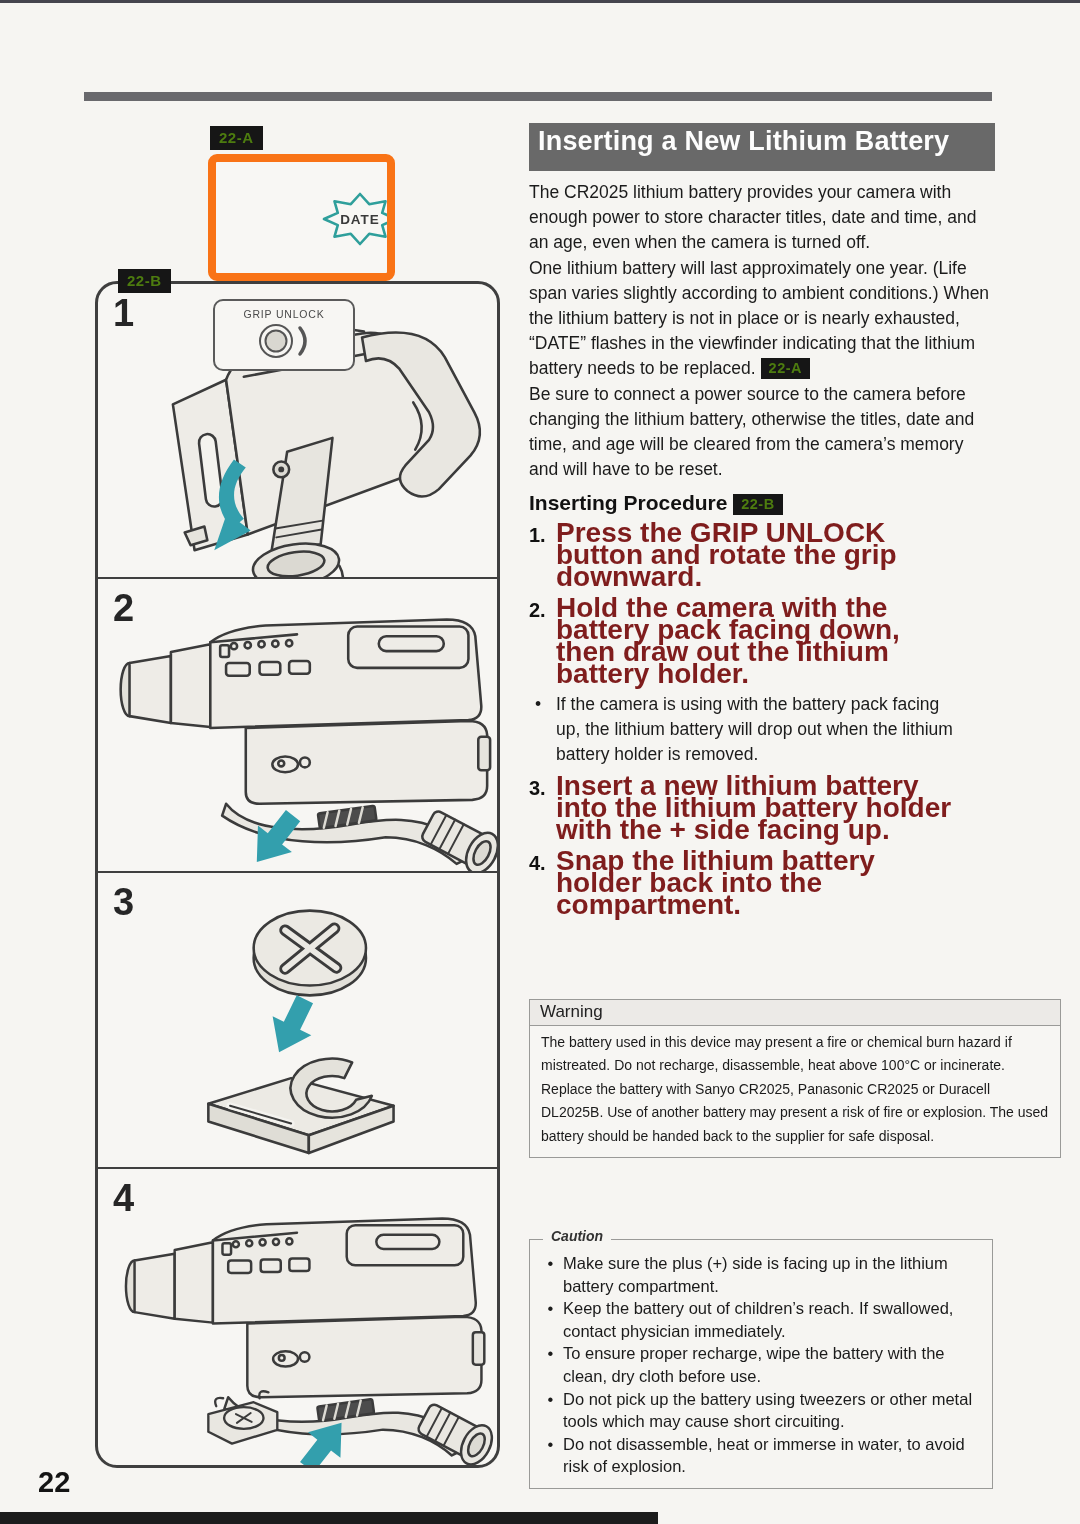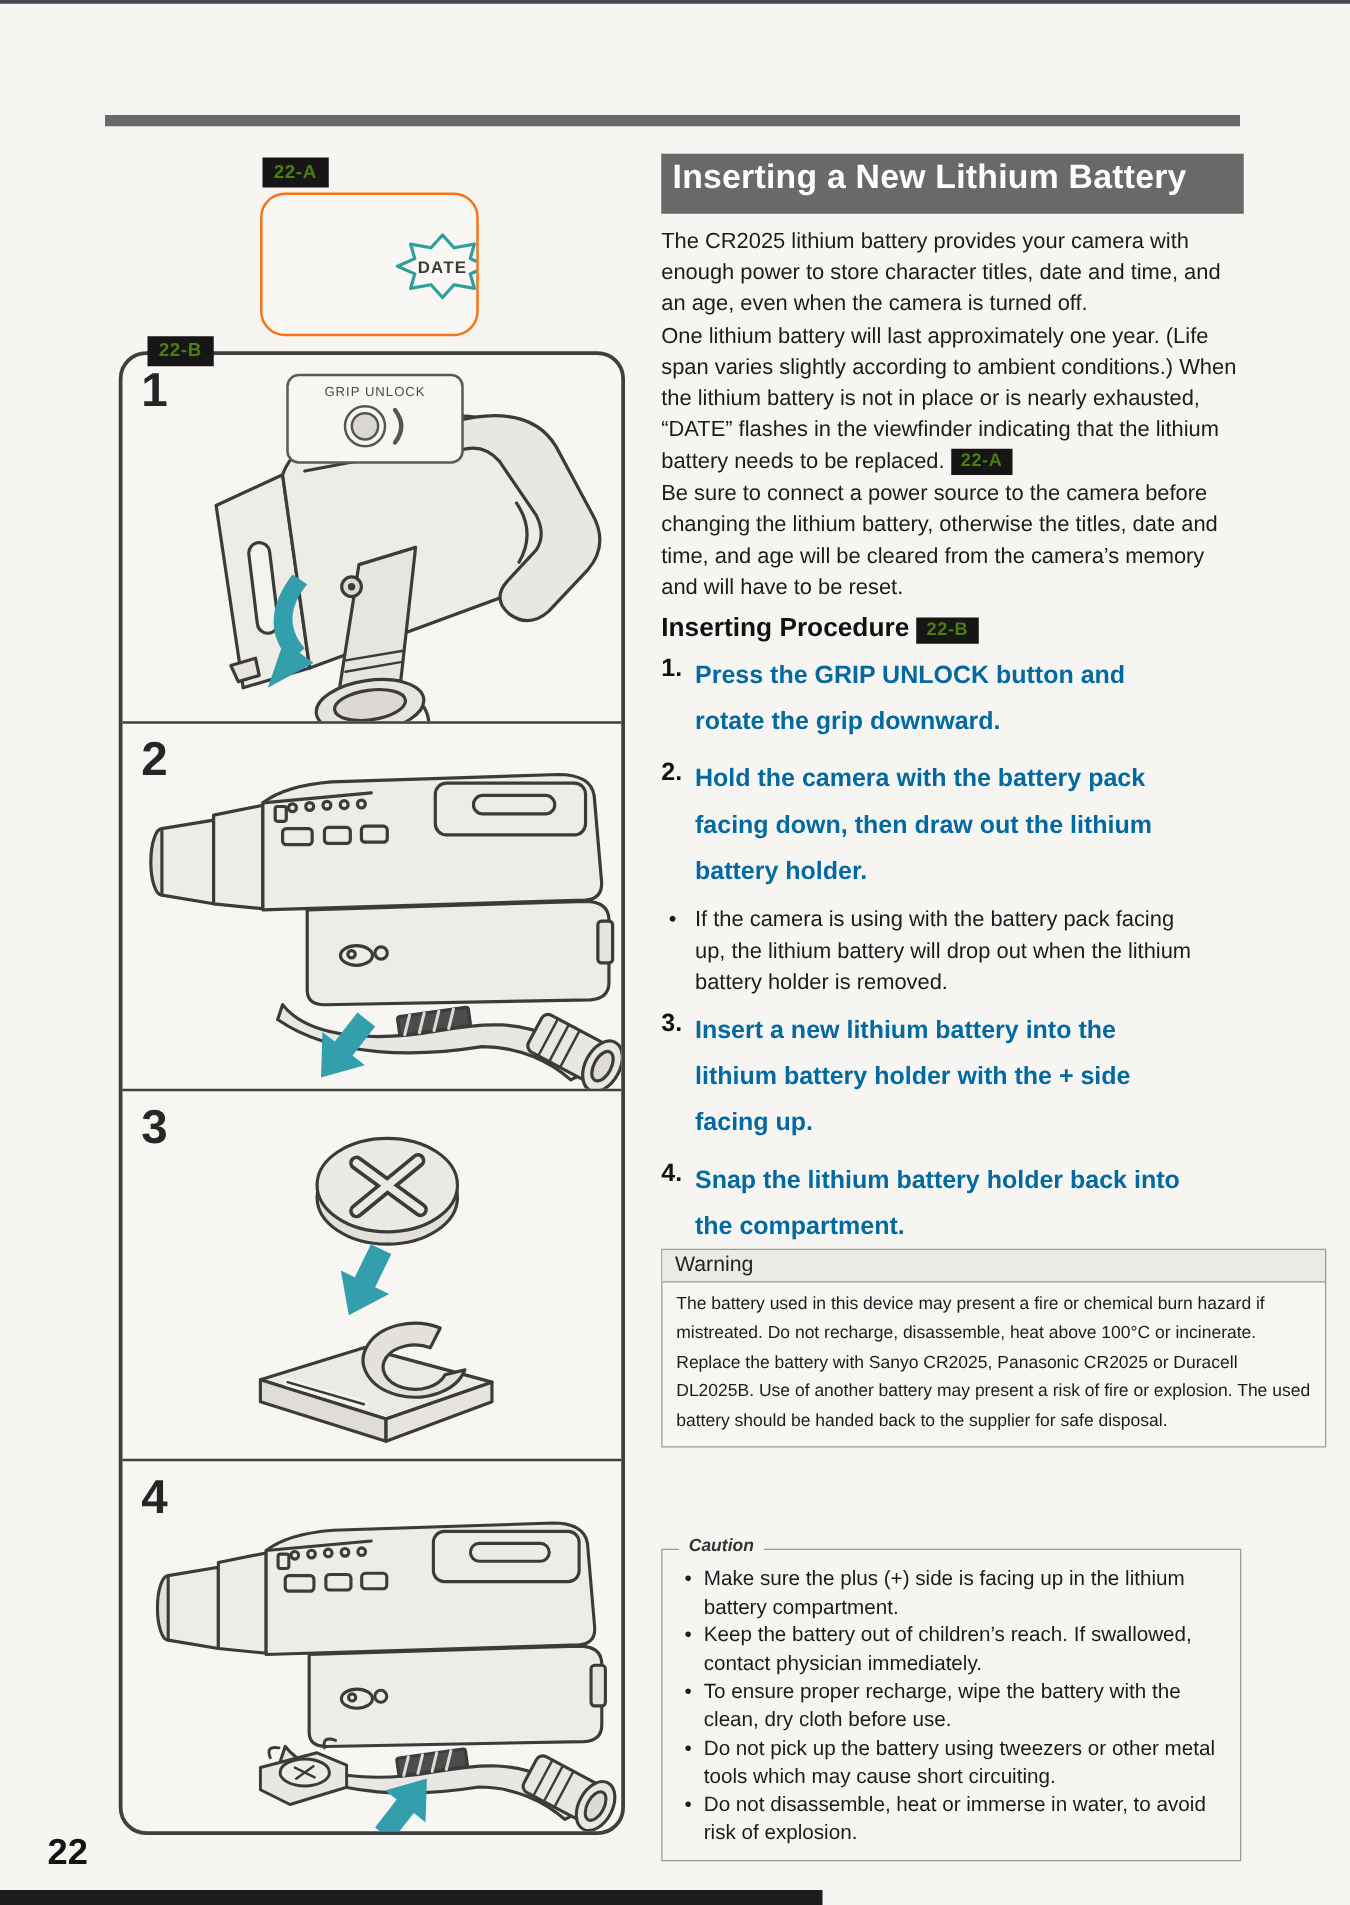--- a/index.html
+++ b/index.html
@@ -15,49 +15,49 @@
 
   
   .badge{display:inline-block;background:#161616;color:#4d7c0f;font-weight:bold;
     font-size:15px;line-height:19px;padding:2px 9px 3px;letter-spacing:.5px;}
   .badge-a{position:absolute;left:210px;top:126px;}
   .badge-b{position:absolute;left:118px;top:269px;z-index:3;}
   .badge-inline{font-size:14.5px;line-height:17px;padding:2px 8px;position:relative;top:-1px;}
 
   
   .vf-box{position:absolute;left:208px;top:154px;width:171px;height:111px;
-    border:2px solid #f97316;border-radius:20px;overflow:hidden;background:#f8f7f4;}
+    border:8px solid #f97316;border-radius:9px;overflow:hidden;background:#f8f7f4;}
   .vf-burst{position:absolute;left:94px;top:26px;width:100px;height:62px;}
 
   .steps-panel{position:absolute;left:95px;top:281px;width:405px;height:1187px;
     border:3.5px solid #3f3f3f;border-radius:22px;background:#f7f6f3;
     display:flex;flex-direction:column;box-sizing:border-box;}
   .step-fig{position:relative;flex:0 0 auto;}
   .step-fig + .step-fig{border-top:2.5px solid #3f3f3f;}
   .sf1{height:293px;} .sf2{height:292px;} .sf3{height:294px;} .sf4{flex:1 1 auto;}
   .fig-num{position:absolute;left:15px;top:8px;font-size:38px;font-weight:bold;color:#262626;z-index:2;}
   .fig-art{position:absolute;left:0;top:0;width:100%;height:100%;}
 
   .gu-box{position:absolute;left:115px;top:15px;width:142px;height:72px;border:2px solid #5a5a5a;
-    border-radius:10px;z-index:2;text-align:center;background:#f7f6f3;box-sizing:border-box;margin-left:16px;}
+    border-radius:10px;z-index:2;text-align:center;background:#f7f6f3;box-sizing:border-box;}
   .gu-label{font-size:10.5px;letter-spacing:.8px;color:#4a4a4a;margin-top:7px;}
   .gu-btn{display:block;margin:1px auto 0;}
 
   .page-num{position:absolute;left:38px;top:1466px;font-size:29px;font-weight:bold;color:#141414;}
 
   
   .text-col{position:absolute;left:529px;top:123px;width:466px;}
   .section-title{margin:0 0 9px;background:#696969;color:#fdfdfd;height:48px;line-height:36px;
     font-size:27px;font-weight:bold;padding-left:9px;letter-spacing:.2px;}
   .body-text p{margin:0;font-size:17.5px;line-height:25.2px;color:#1b1b1b;}
   .proc-head{margin:9px 0 0;font-size:21px;font-weight:bold;color:#111;}
   .steps{margin-top:6px;width:424px;}
   .step-row{display:flex;margin-bottom:9px;}
   .step-row .n{flex:0 0 27px;font-size:20px;font-weight:bold;line-height:27px;color:#111;}
-  .step-row .t{flex:1;font-size:20px;font-weight:bold;line-height:37px;color:#0369a1;}
+  .step-row .t{flex:1;font-size:28px;font-weight:bold;line-height:22px;color:#7f1d1d;}
   .step-note{display:flex;padding-left:6px;margin:-2px 0 9px;}
   .step-note .b{flex:0 0 21px;font-size:17.5px;line-height:24.6px;}
   .step-note .t{flex:1;font-size:17.5px;line-height:24.6px;color:#1b1b1b;}
 
   .warning-box{position:absolute;left:529px;top:999px;width:532px;box-sizing:border-box;
     border:1.5px solid #9a9a98;background:#f7f6f3;}
   .warning-head{font-size:17px;color:#222;background:#eceae7;border-bottom:1.5px solid #9a9a98;
     padding:2px 10px 3px;}
   .warning-body{padding:5px 11px 9px;font-size:14px;line-height:23.4px;color:#1b1b1b;}
 

